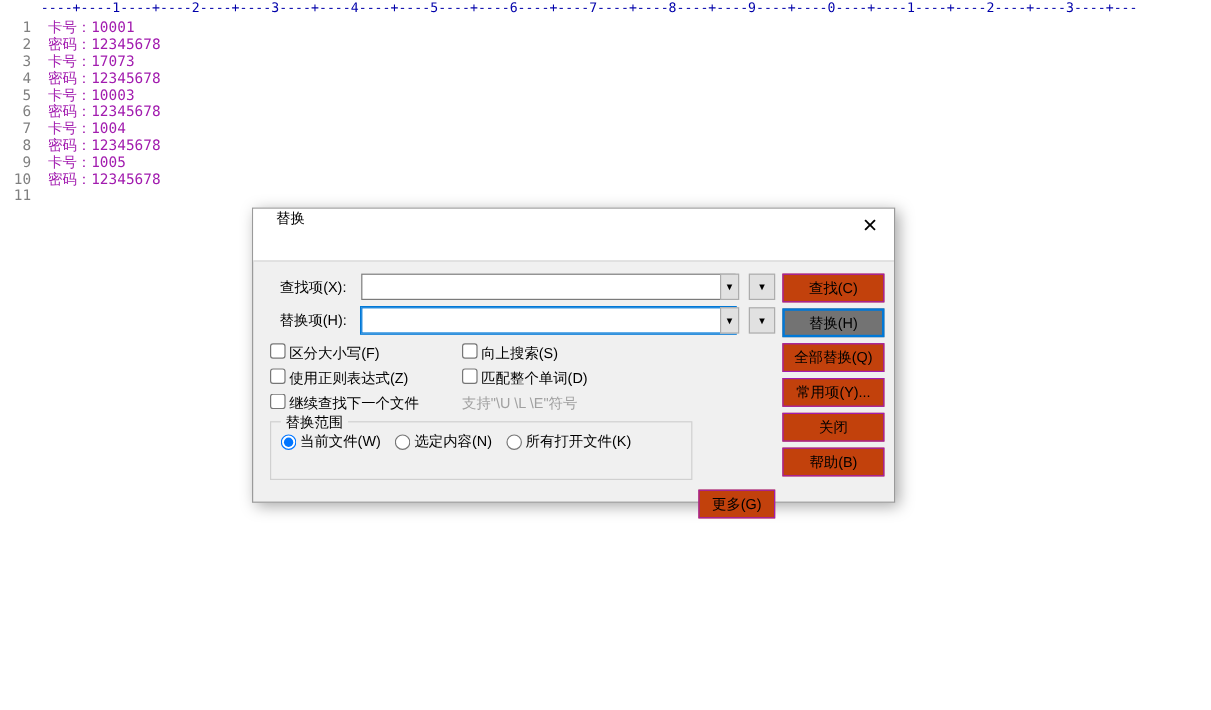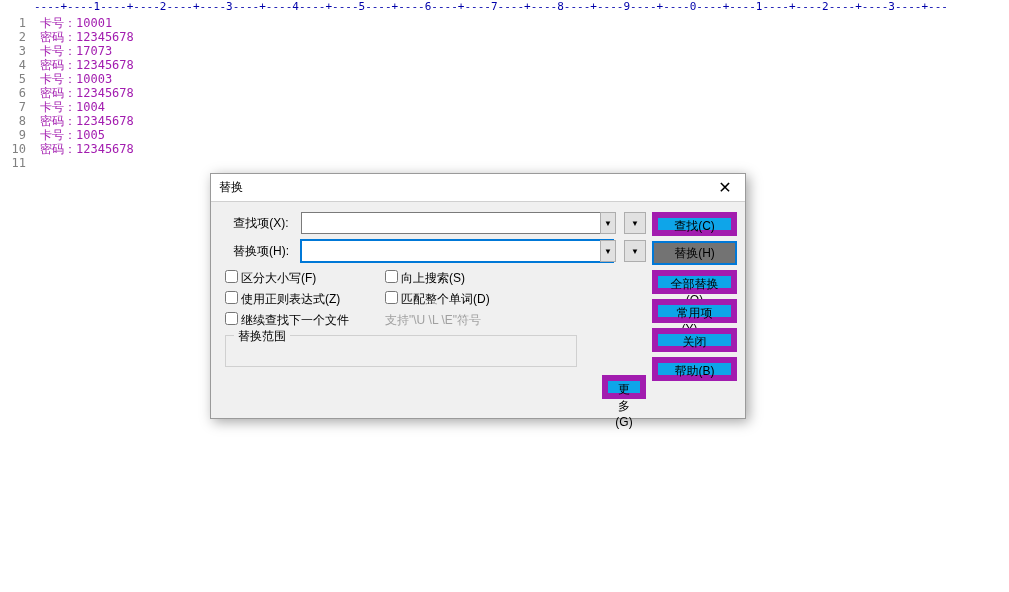--- a/index.html
+++ b/index.html
@@ -46,26 +46,26 @@
       position: absolute;
       left: 210px;
       top: 173px;
       width: 536px;
       height: 246px;
       background: #f0f0f0;
       border: 1px solid #9a9a9a;
       box-shadow: 3px 3px 12px rgba(0,0,0,0.35);
     }
     .dialog-titlebar {
-      height: 28px;
+      height: 44px;
       background: #fff;
       border-bottom: 1px solid #d0d0d0;
       display: flex;
-      align-items: center;
-      padding-left: 8px;
+      align-items: flex-start;
+      padding-left: 19px;
       justify-content: space-between;
     }
     .dialog-title { font-size: 12px; }
     .close-btn {
       width: 40px; height: 28px;
       display: flex; align-items: center; justify-content: center;
       font-size: 16px; font-family: Arial; cursor: pointer;
     }
 
     .dialog-body {
@@ -130,36 +130,36 @@
       top: -8px; left: 8px;
       background: #f0f0f0;
       padding: 0 4px;
     }
     .radio-row { display: flex; gap: 12px; }
     .radio-item { display: flex; align-items: center; gap: 3px; }
     .radio-item input { width: 13px; height: 13px; }
 
     .btn {
       height: 24px;
-      border: 6px solid #a21caf;
-      background: #0ea5e9;
+      border: 1px solid #a21caf;
+      background: #c2410c;
       cursor: pointer;
       font-size: 12px;
       font-family: inherit;
       text-align: center;
       padding: 0 6px;
     }
     .btn.primary { border: 2px solid #0078d7; background: #737373; }
 
     .more-row {
       display: flex;
       justify-content: flex-end;
       margin-top: 8px;
     }
-    .more-row .btn { width: 44px; }
+    .more-row .btn { width: 64px; }
   </style>
 </head>
 <body>
 
 <div class="ruler">----+----1----+----2----+----3----+----4----+----5----+----6----+----7----+----8----+----9----+----0----+----1----+----2----+----3----+---</div>
 
 <div class="editor-area">
   <div class="line-numbers" id="lnums">
       <div>1</div>
       <div>2</div>
@@ -239,20 +239,34 @@
         </label>
         <label class="check-item">
           <input type="checkbox" style="">
             <span>继续查找下一个文件</span>
         </label>
         <span class="hint-text">支持"\U \L \E"符号</span>
       </div>
 
       <div class="group-box">
         <span class="group-title">替换范围</span>
+        <div class="radio-row">
+          <label class="radio-item">
+            <input type="radio" name="scope" checked="" style="">
+              <span>当前文件(W)</span>
+          </label>
+          <label class="radio-item">
+            <input type="radio" name="scope" style="">
+              <span>选定内容(N)</span>
+          </label>
+          <label class="radio-item">
+            <input type="radio" name="scope" style="">
+              <span>所有打开文件(K)</span>
+          </label>
+        </div>
       </div>
 
       <div class="more-row">
         <button class="btn">更多(G)</button>
       </div>
     </div>
 
     <div class="btn-col">
       <button class="btn">查找(C)</button>
       <button class="btn primary">替换(H)</button>

